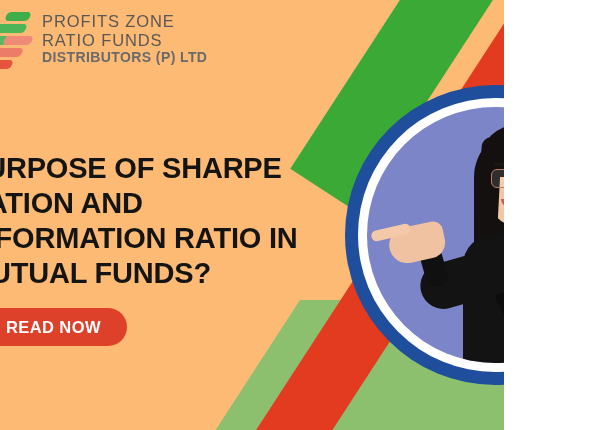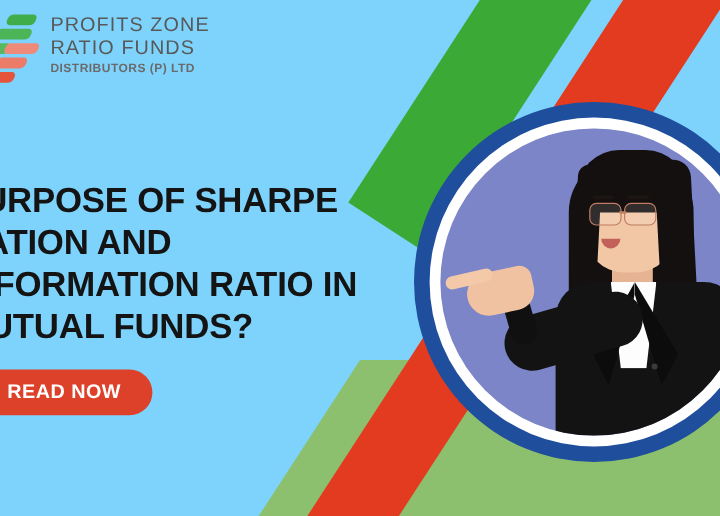--- a/index.html
+++ b/index.html
@@ -2,24 +2,24 @@
 <html><head>
 <meta charset="utf-8">
 <style>
   html,body{margin:0;padding:0;background:#ffffff;}
   body{
     font-family:"Liberation Sans","DejaVu Sans",sans-serif;
     -webkit-font-smoothing:antialiased;
   }
   #banner{
     position:relative;
-    width:600px;
+    width:504px;
     height:430px;
     overflow:hidden;
-    background:#7dd3fc;
+    background:#fdba74;
   }
 
   
   .stripe{position:absolute;pointer-events:none;}
 
   .stripe-green-top{
     width:78px;height:330px;
     left:470px;top:-108px;
     background:#3ba935;
     transform:rotate(33deg);
@@ -170,21 +170,21 @@
   .lm-g3{left:0px;top:26px;width:18px;height:9px;background:#57b95f;}
   .lm-r1{left:14px;top:26px;width:28px;height:9px;background:#ef8a78;}
   .lm-r2{left:6px;top:38px;width:26px;height:9px;background:#ec7b68;}
   .lm-r3{left:2px;top:50px;width:20px;height:9px;background:#e4553c;}
   .logo-text{padding-top:2px;}
   .logo-l1,.logo-l2{
     font-size:16.5px;letter-spacing:.9px;color:#585858;
     line-height:19px;font-weight:400;white-space:nowrap;
   }
   .logo-l3{
-    font-size:10px;letter-spacing:.4px;color:#6a6a6a;
+    font-size:14px;letter-spacing:.4px;color:#6a6a6a;
     line-height:15px;font-weight:700;white-space:nowrap;
   }
 
   
   .headline{
     position:absolute;left:-34px;top:132px;width:360px;
     font-size:29px;line-height:35px;font-weight:700;
     letter-spacing:-.2px;color:#141414;text-transform:uppercase;
     white-space:pre-line;
   }

